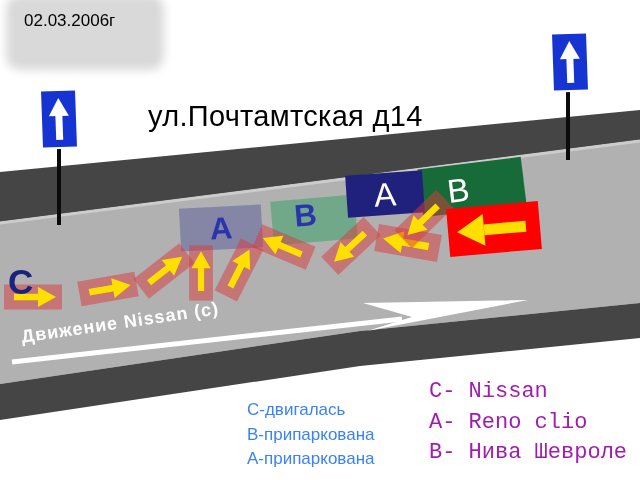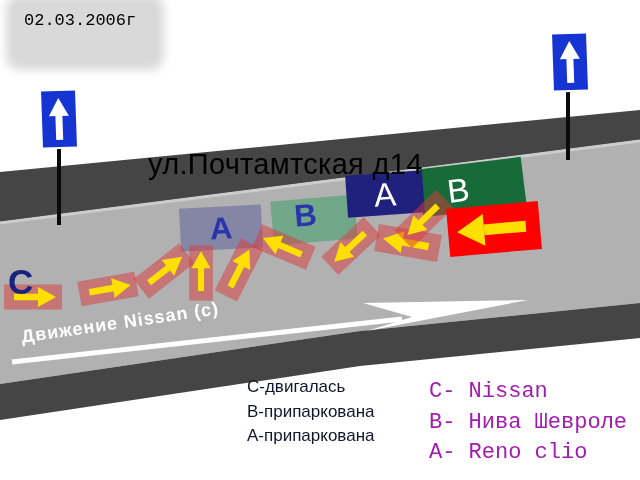--- a/index.html
+++ b/index.html
@@ -7,34 +7,34 @@
     width:640px;height:480px;position:relative;overflow:hidden;
     background:#ffffff;
     font-family:"Liberation Sans",sans-serif;
   }
   .abs{position:absolute;}
   #date-box{
     left:14px;top:3px;width:132px;height:52px;
     background:#d9d9d9;border-radius:6px;
     box-shadow:0 0 10px 8px #d9d9d9;
     padding:7px 0 0 10px;
-    font-size:17px;line-height:22px;color:#000;font-family:Liberation Mono, monospace;
+    font-size:17px;line-height:22px;color:#000;
   }
   #page-title{
     left:148px;top:100px;
-    font-size:29px;color:#000;letter-spacing:0.3px;white-space:nowrap;margin-top:48px;
+    font-size:29px;color:#000;letter-spacing:0.3px;white-space:nowrap;
   }
   #direction-label{
     left:20px;top:327px;
     color:#ffffff;font-size:18px;font-weight:600;letter-spacing:1px;
     transform:rotate(-8.3deg);transform-origin:left top;white-space:nowrap;
   }
   #legend-center{
-    left:247px;top:375px;
-    font-size:17px;line-height:24.5px;color:#0f172a;
+    left:247px;top:398px;
+    font-size:17px;line-height:24.5px;color:#3b82f6;
   }
   #legend-right{
     left:429px;top:377px;
     font-size:22px;line-height:30.5px;color:#a21caf;font-family:Liberation Mono, monospace;
   }
   svg text{font-family:"Liberation Sans",sans-serif;}
 </style>
 </head>
 <body>
 
@@ -158,15 +158,15 @@
 <div class="abs" id="direction-label">Движение Nissan  (с)</div>
 
 <div class="abs" id="legend-center">
   <div>С-двигалась</div>
   <div>В-припаркована</div>
   <div>А-припаркована</div>
 </div>
 
 <div class="abs" id="legend-right">
   <div>C- Nissan</div>
+  <div>A- Reno clio</div>
   <div>B- Нива Шевроле</div>
-  <div>A- Reno clio</div>
 </div>
 
 </body></html>

